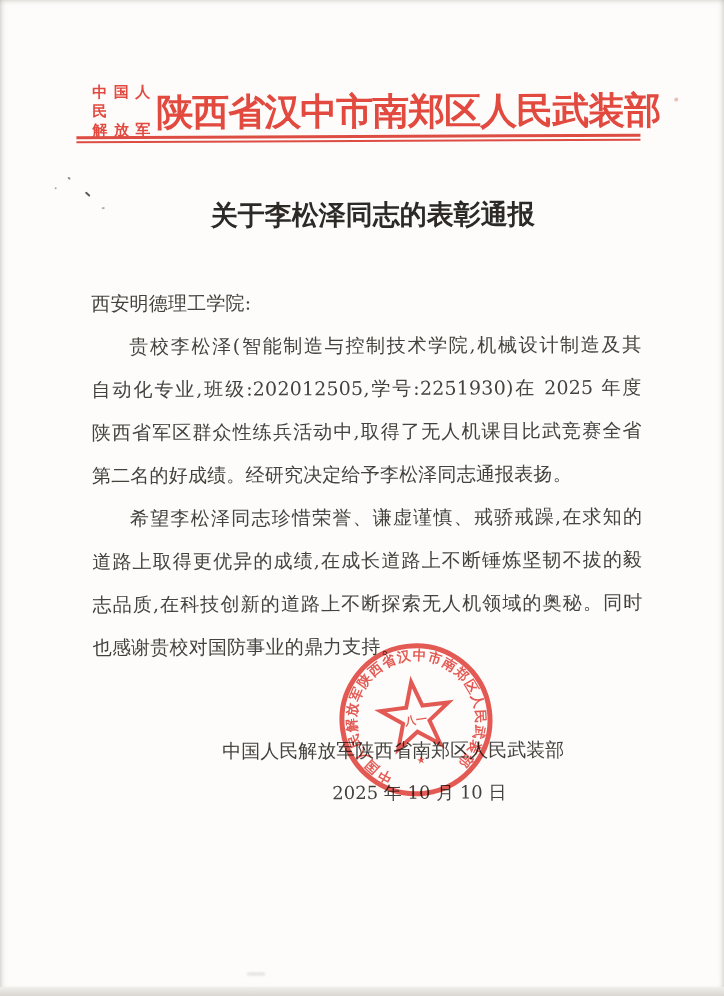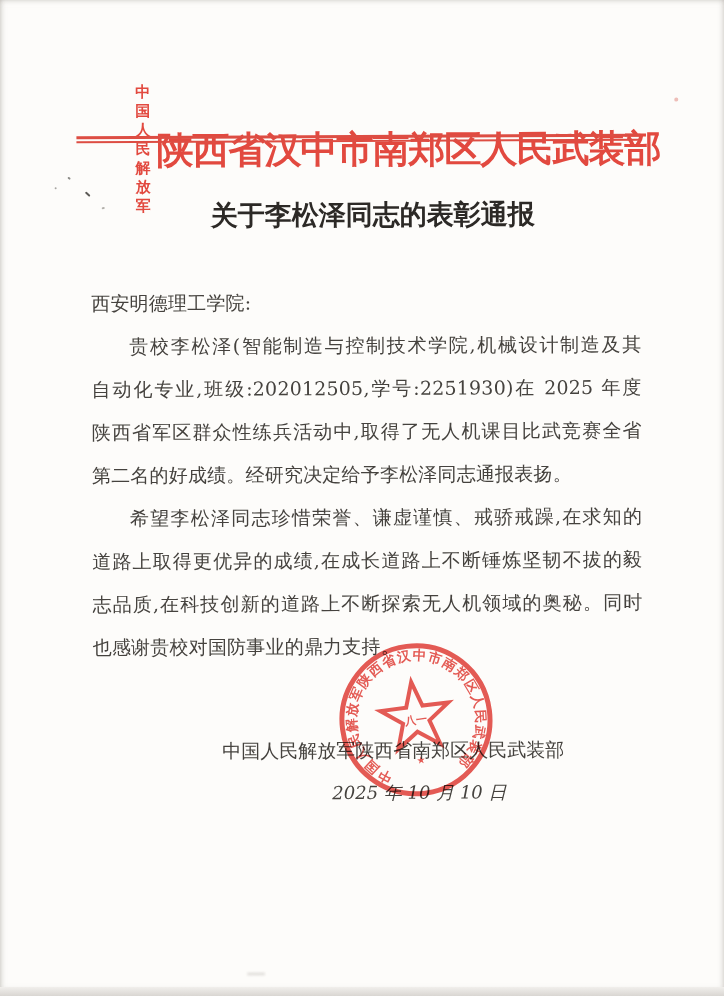--- a/index.html
+++ b/index.html
@@ -18,21 +18,21 @@
   .content{position:absolute;inset:0;transform:rotate(-0.25deg);}
 
   
   .letterhead{
     position:absolute;left:94px;top:82px;width:550px;
     display:flex;align-items:center;gap:6px;
     color:#e2493f;
   }
   .lh-small{width:62px;font-size:15px;font-weight:bold;line-height:19px;}
   .lh-small div{
-    text-align:justify;text-align-last:justify;text-justify:inter-character;margin-left:43px;
+    text-align:justify;text-align-last:justify;text-justify:inter-character;
   }
   .lh-large{
     width:486px;font-size:37px;font-weight:bold;line-height:48px;
     text-align:justify;text-align-last:justify;text-justify:inter-character;
     white-space:nowrap;letter-spacing:-1px;
   }
   .rule{position:absolute;left:78px;top:135px;width:564px;}
   .rule-a{height:2.5px;background:#dd4d43;}
   .rule-b{height:1.5px;margin-top:2.5px;background:#dd4d43;}
 
@@ -61,21 +61,20 @@
     position:absolute;left:221px;top:736px;width:336px;z-index:1;
     font-size:19px;color:#45423e;line-height:28px;
     text-align:justify;text-align-last:justify;text-justify:inter-character;
     white-space:nowrap;
   }
   .date{
     position:absolute;left:331px;top:779px;width:150px;z-index:1;
     font-size:18px;color:#45423e;line-height:28px;
     text-align:justify;text-align-last:justify;text-justify:inter-character;
     white-space:nowrap;
-    font-style:italic;
   }
 
   
   .seal{
     position:absolute;left:335px;top:640px;width:160px;height:160px;z-index:2;
     mix-blend-mode:multiply;opacity:.88;
   }
   .seal svg{display:block;}
   .seal-ring{fill:none;stroke:#e0433c;stroke-width:5;}
   .seal-star{fill:none;stroke:#e0433c;stroke-width:4;stroke-linejoin:miter;}

